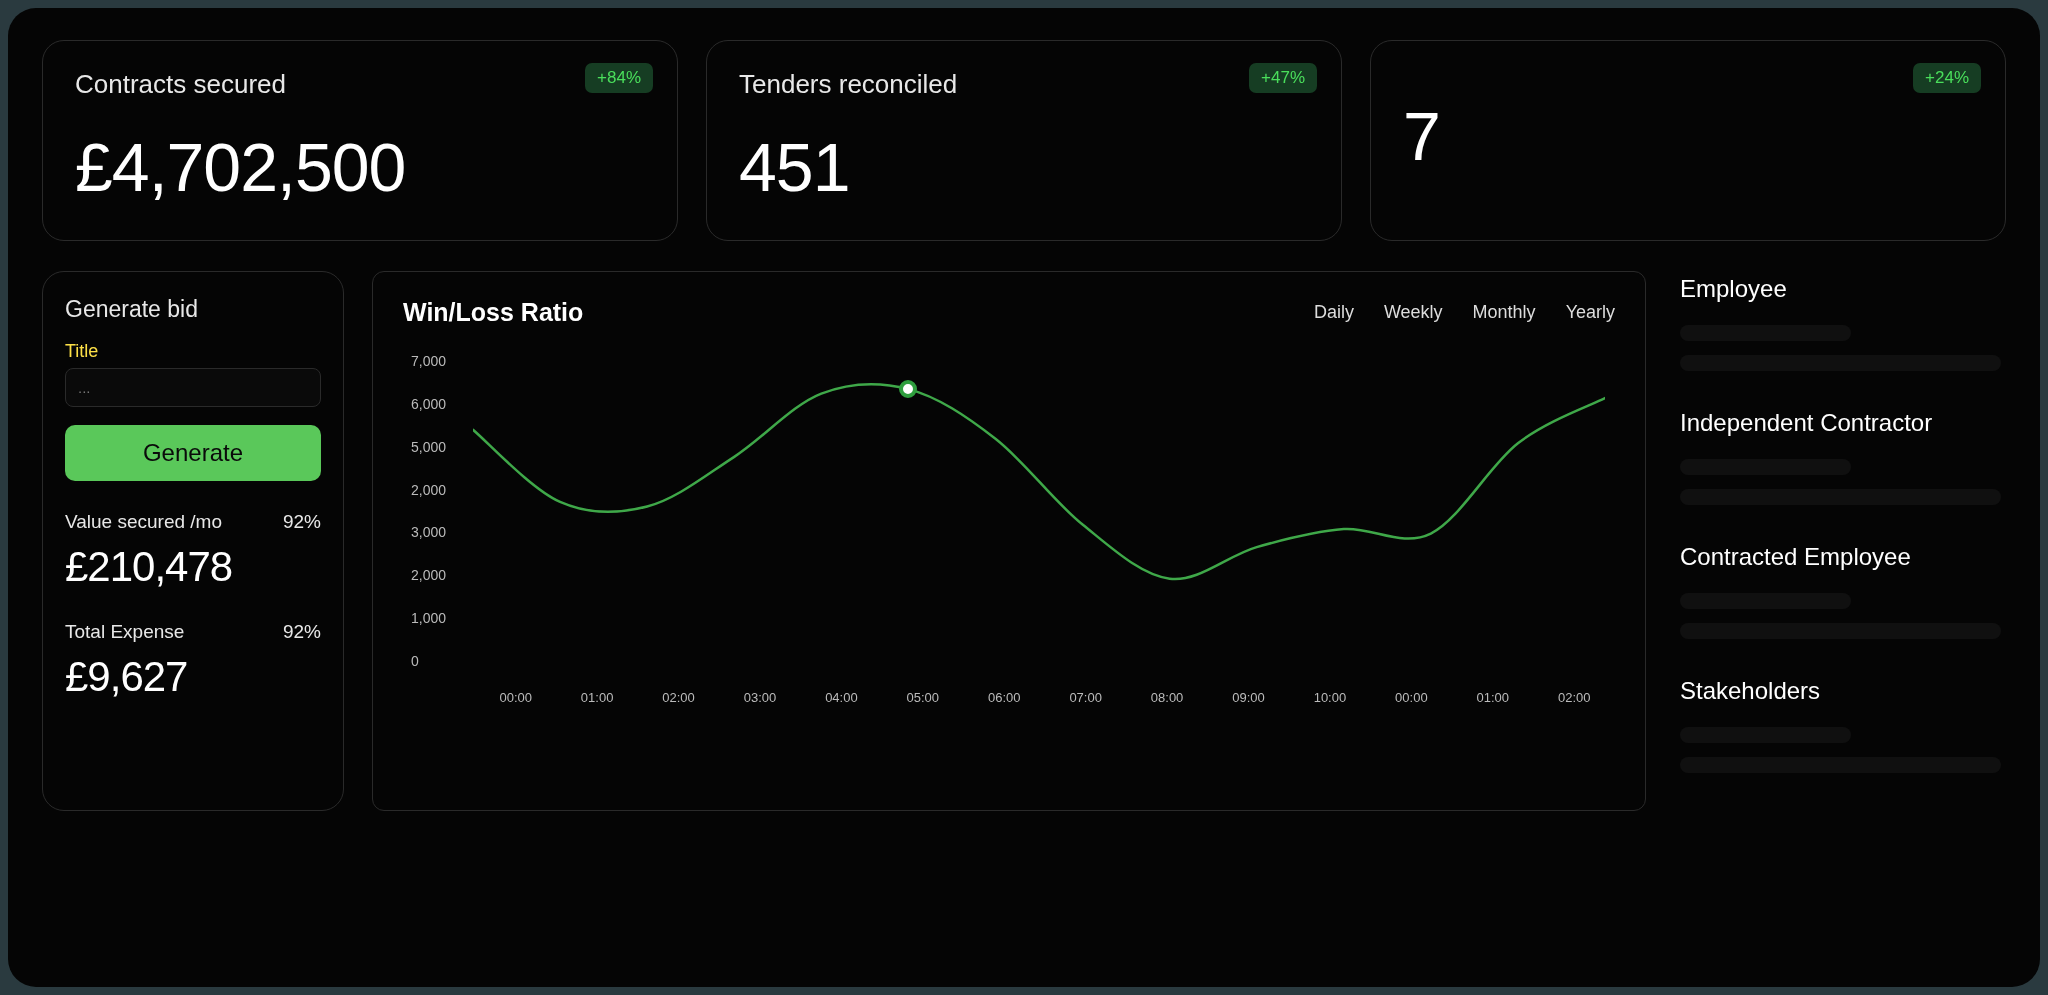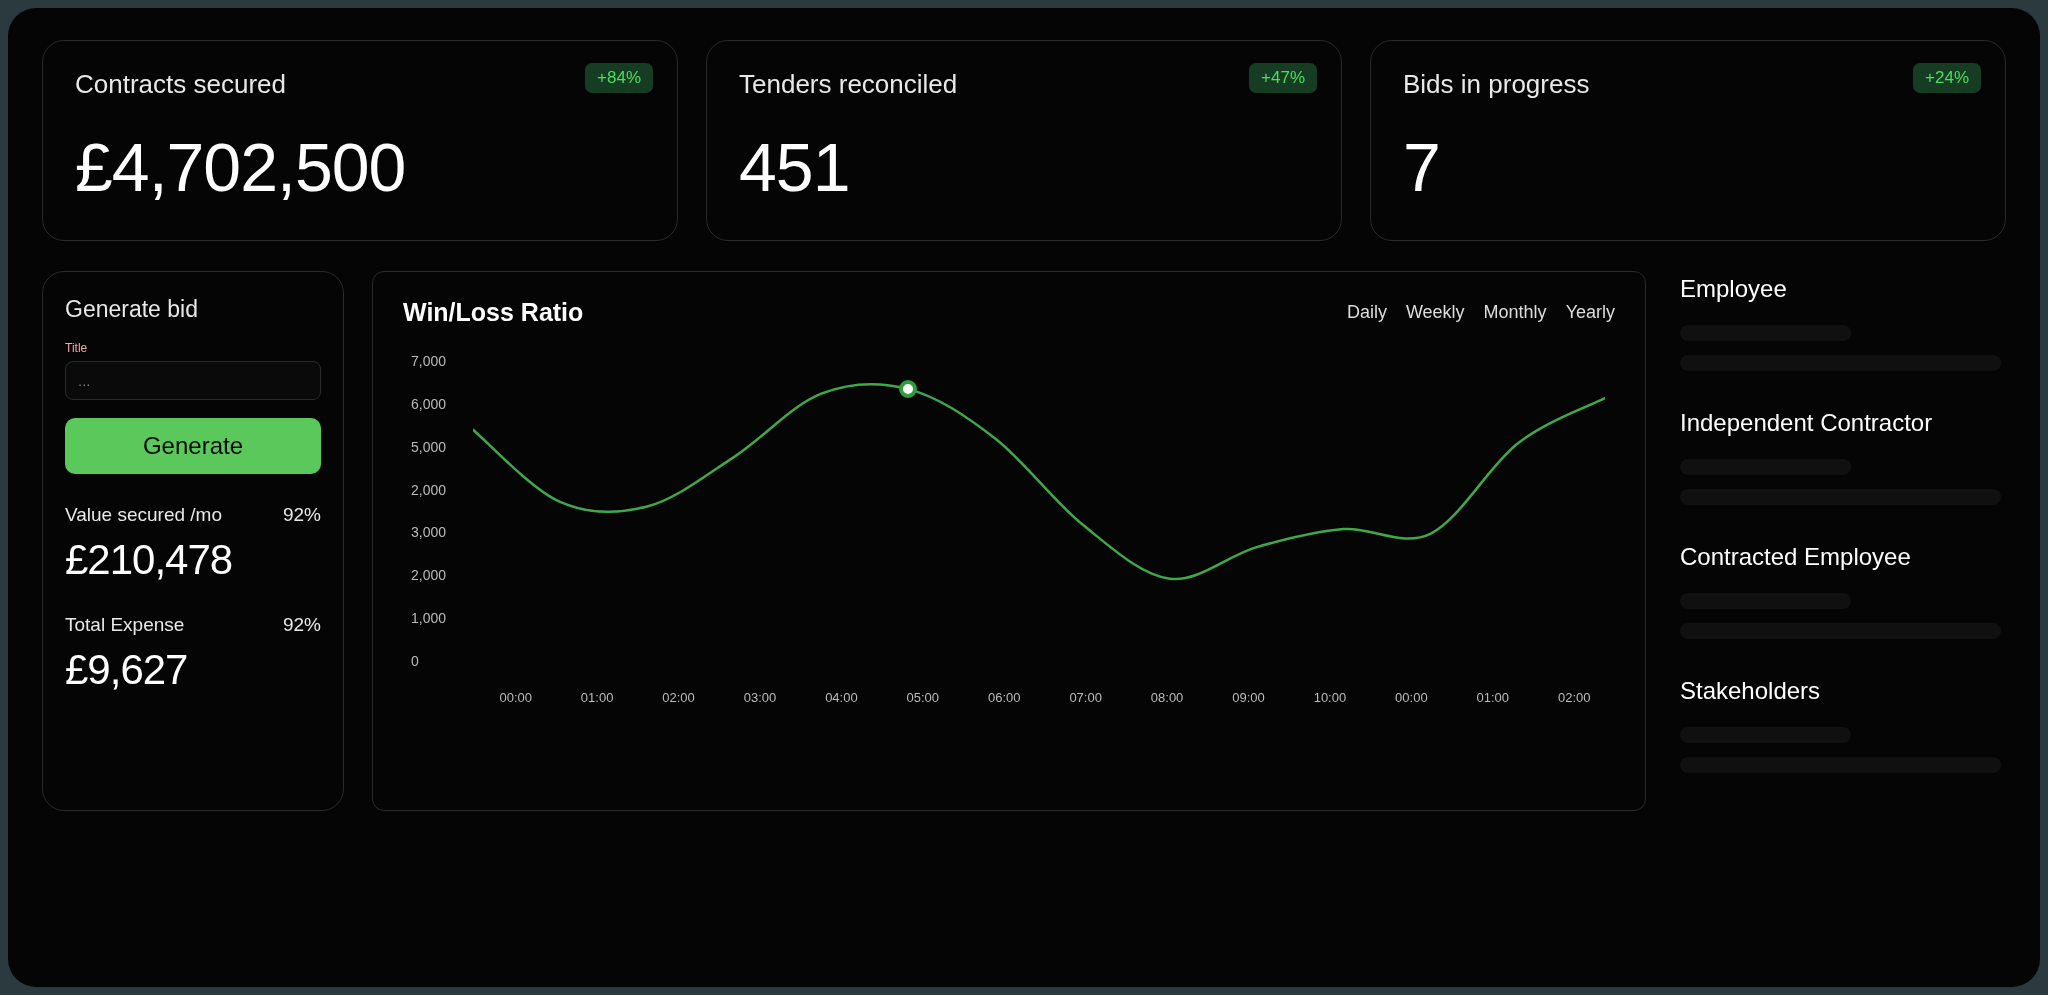--- a/index.html
+++ b/index.html
@@ -6,31 +6,31 @@
 body { background:#2a3a3f; padding:0; }
 .dashboard { background:#050505; border-radius:28px; margin:8px; padding:32px 34px; min-height:979px; }
 .top-row { display:grid; grid-template-columns:1fr 1fr 1fr; gap:28px; }
 .card { border:1px solid #2a2a2a; border-radius:22px; padding:28px 32px 34px; position:relative; }
 .card-title { color:#e8e8e8; font-size:26px; font-weight:400; }
 .badge { position:absolute; top:22px; right:24px; background:#163d23; color:#4ade5b; font-size:17px; padding:5px 12px; border-radius:7px; font-weight:500; }
 .card-value { color:#fff; font-size:68px; font-weight:400; letter-spacing:-1px; margin-top:28px; }
 .mid-row { display:grid; grid-template-columns:302px 1fr 332px; gap:28px; margin-top:30px; }
 .gen-card { border:1px solid #2a2a2a; border-radius:22px; padding:24px 22px 28px; }
 .gen-title { color:#e8e8e8; font-size:23px; font-weight:400; margin-bottom:18px; }
-.gen-label { color:#fca5a5; font-size:12px; margin-bottom:6px; }
+.gen-label { color:#fde047; font-size:18px; margin-bottom:6px; }
 .gen-input { width:100%; background:#0a0a0a; border:1px solid #2a2a2a; border-radius:8px; color:#666; padding:10px 12px; font-size:15px; }
 .gen-btn { width:100%; margin-top:18px; background:#5ac85a; border:none; border-radius:10px; color:#0a0a0a; font-size:24px; font-weight:500; padding:14px 0; cursor:pointer; }
 .stat-block { margin-top:30px; }
 .stat-head { display:flex; justify-content:space-between; align-items:baseline; color:#e8e8e8; font-size:19px; }
 .stat-pct { font-size:19px; }
 .stat-val { color:#fff; font-size:42px; font-weight:400; margin-top:10px; letter-spacing:-1px; }
 .chart-card { border:1px solid #2a2a2a; border-radius:12px; padding:26px 30px 30px; }
 .chart-head { display:flex; justify-content:space-between; align-items:center; margin-bottom:26px; }
 .chart-title { color:#fff; font-size:25px; font-weight:600; }
-.chart-tabs { display:flex; gap:19px; }
+.chart-tabs { display:flex; gap:30px; }
 .chart-tab { color:#ddd; font-size:18px; cursor:pointer; }
 .chart-body { position:relative; height:352px; }
 .y-ticks { position:absolute; left:8px; top:0; height:100%; display:flex; flex-direction:column; justify-content:space-between; padding-bottom:36px; }
 .y-tick { color:#bbb; font-size:14px; }
 .x-ticks { position:absolute; bottom:0; left:72px; right:0; display:flex; justify-content:space-between; }
 .x-tick { color:#bbb; font-size:13px; flex:1; text-align:center; }
 .plot { position:absolute; left:70px; right:10px; top:0; bottom:36px; }
 .marker { position:absolute; width:18px; height:18px; background:#fff; border:4px solid #2f9e3e; border-radius:50%; transform:translate(-50%,-50%); }
 .side-list { padding:4px 2px 0; }
 .side-group { margin-bottom:38px; }
@@ -49,21 +49,20 @@
       <div class="card-title">Contracts secured</div>
       <div class="badge">+84%</div>
       <div class="card-value">£4,702,500</div>
     </div>
     <div class="card">
       <div class="card-title">Tenders reconciled</div>
       <div class="badge">+47%</div>
       <div class="card-value">451</div>
     </div>
     <div class="card">
-      <div class="card-title">Bids in progress</div>
       <div class="badge">+24%</div>
       <div class="card-value">7</div>
     </div>
   </div>
 
   <div class="mid-row">
 
     <div class="gen-card">
       <div class="gen-title">Generate bid</div>
       <div class="gen-label">Title</div>

